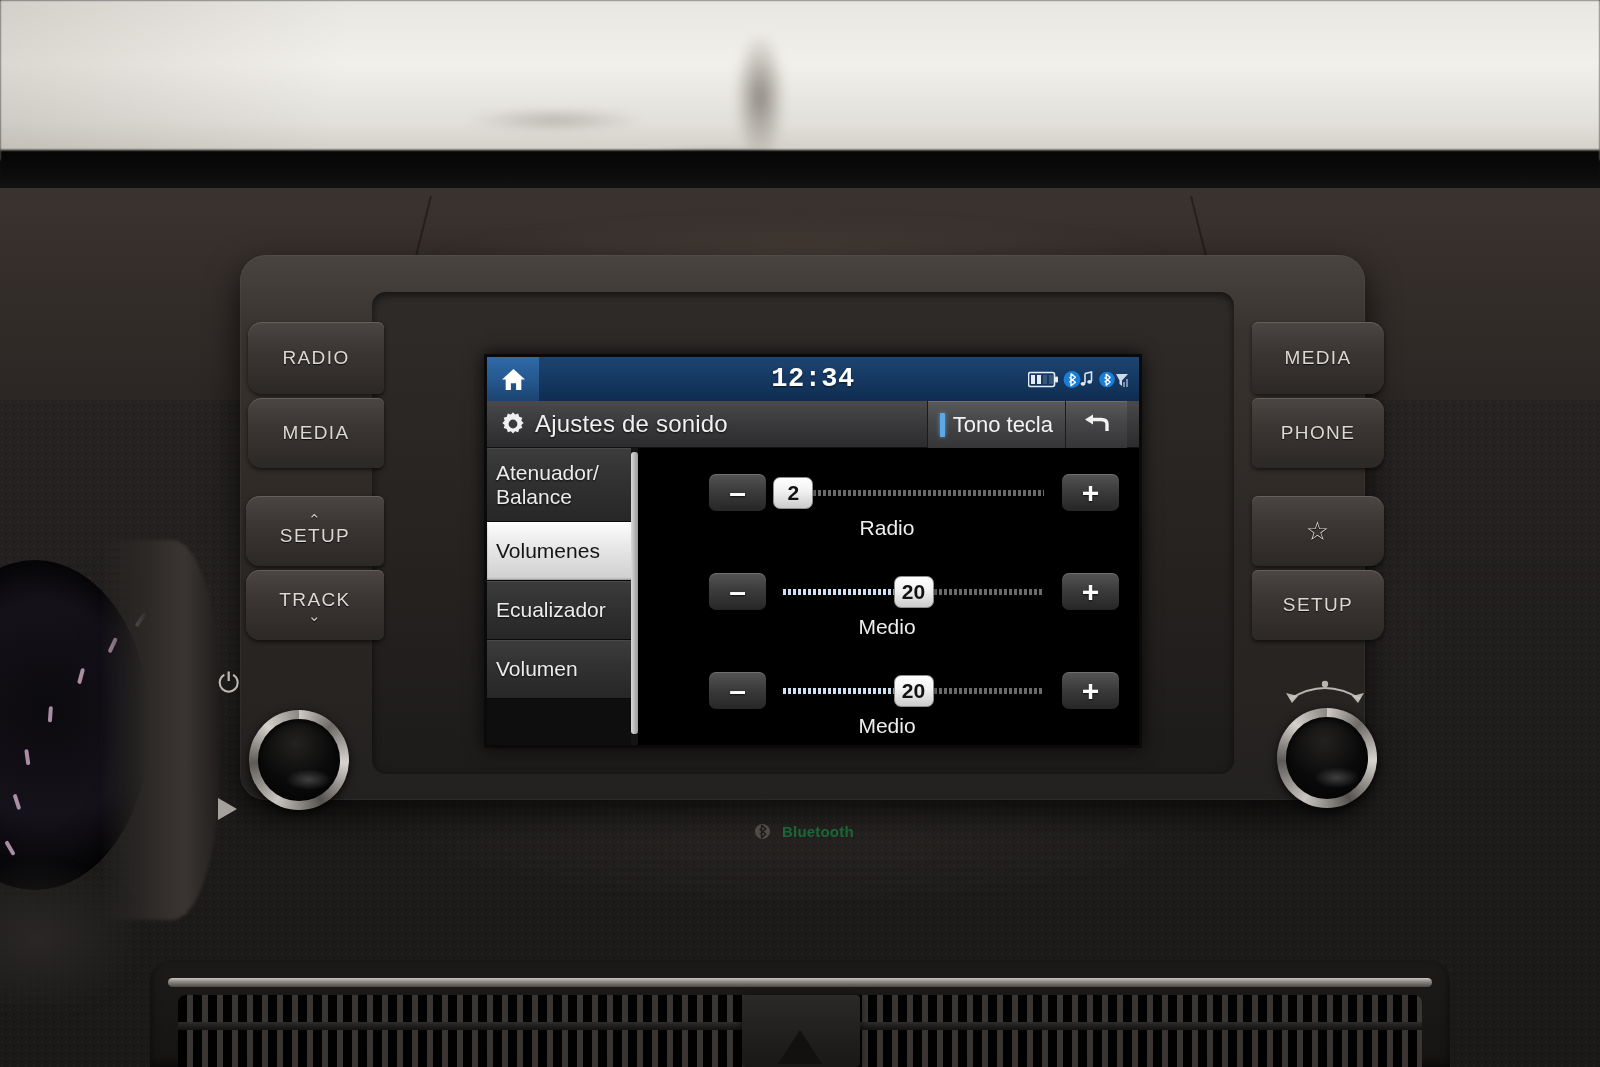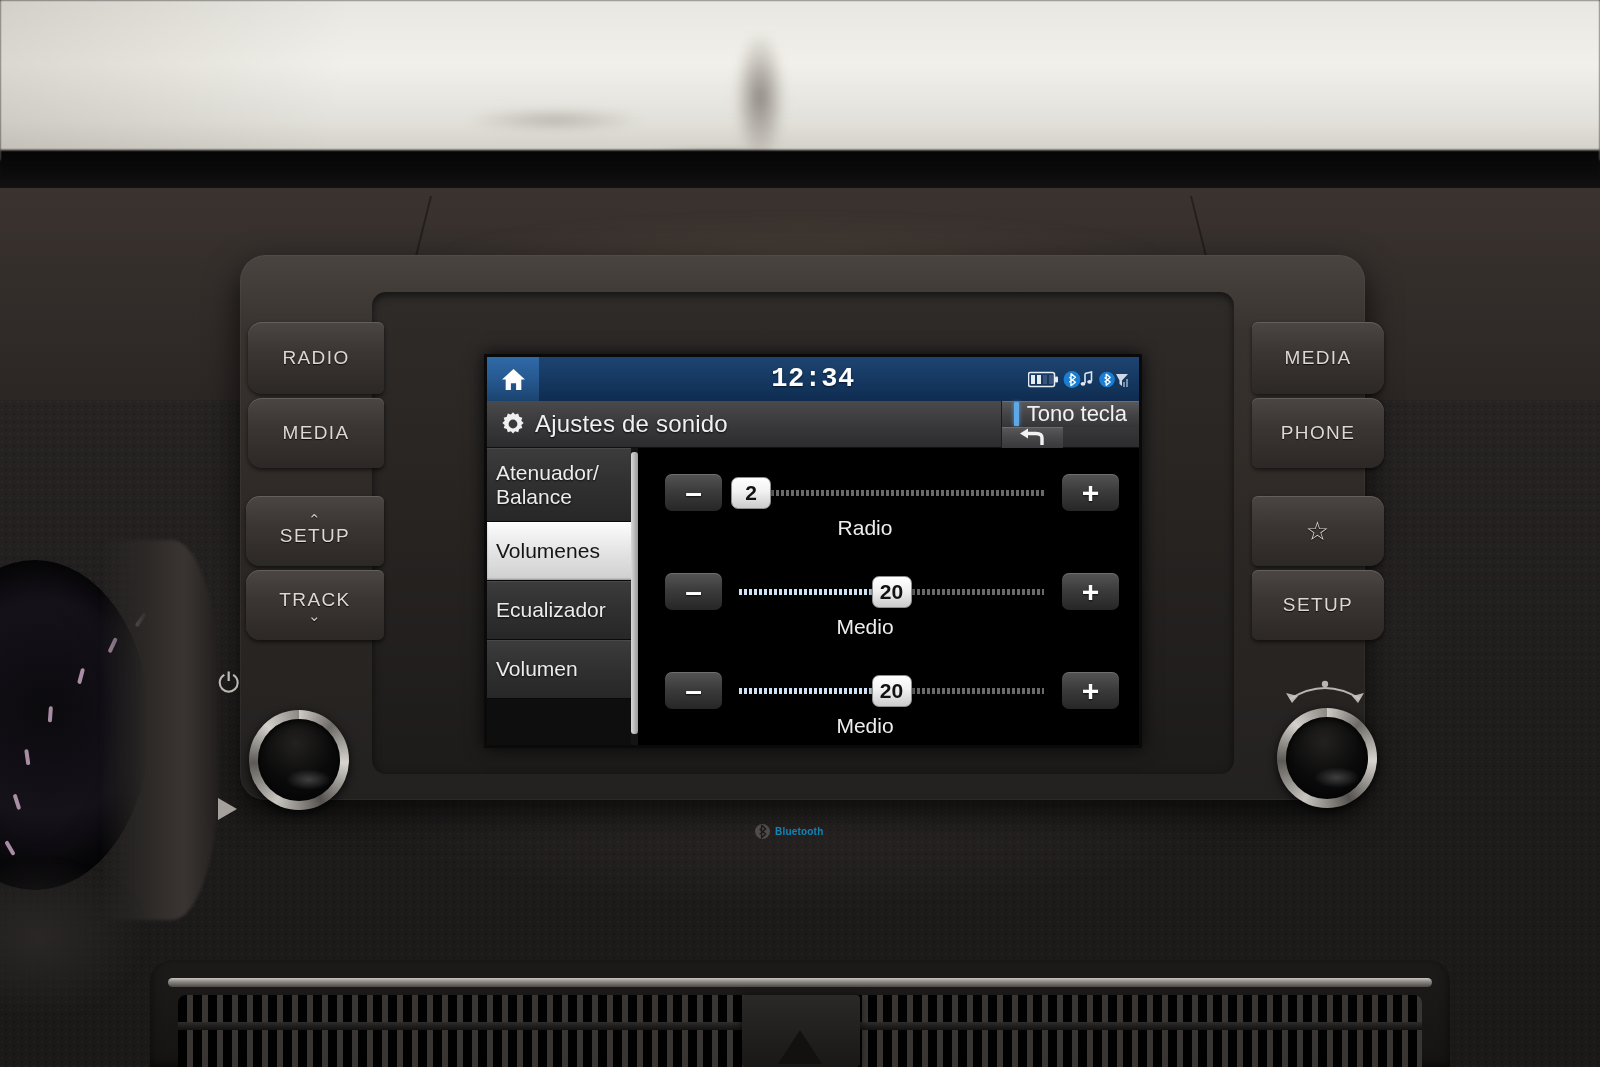--- a/index.html
+++ b/index.html
@@ -146,22 +146,22 @@
   }
   .knob-gloss {
     position:absolute; border-radius:50%;
     background:radial-gradient(ellipse 40% 18% at 62% 74%, rgba(255,255,255,.22), rgba(255,255,255,0) 70%);
   }
   .glyph { position:absolute; color:#cfcac4; opacity:.9; }
 
   
   .bt-badge {
     position:absolute; left:755px; top:822px;
-    display:flex; align-items:center; gap:5px;
-    color:#0ea5e9; font-size:10px; letter-spacing:.2px; font-weight:700;
+    display:flex; align-items:center; gap:12px;
+    color:#15803d; font-size:15px; letter-spacing:.2px; font-weight:700;
     opacity:.75;
   }
 
   
   .screen {
     position:absolute; left:487px; top:357px; width:652px; height:388px;
     background:#000; overflow:hidden;
     box-shadow:0 0 0 3px #0a0a0a, 0 0 16px 3px rgba(0,0,0,.8);
   }
 
@@ -189,34 +189,34 @@
   
   .titlebar {
     position:relative; height:47px; width:100%;
     background:linear-gradient(180deg,#4a4a4c 0%, #3a3a3c 48%, #2c2c2e 100%);
     display:flex; align-items:center;
     border-bottom:1px solid #111;
   }
   .title-left { display:flex; align-items:center; gap:9px; padding-left:13px; }
   .title-text { color:#f0f0f0; font-size:24px; letter-spacing:.2px;
     text-shadow:0 1px 2px rgba(0,0,0,.8); }
-  .tb-right { position:absolute; right:0; top:0; display:flex; height:47px;flex-direction:column; }
+  .tb-right { position:absolute; right:12px; top:0; display:flex; height:47px; }
   .tb-btn {
     display:flex; align-items:center; gap:8px; padding:0 12px;
     background:linear-gradient(180deg,#5a5a5c 0%, #474749 42%, #353537 100%);
     border-left:1px solid #1b1b1d;
     color:#f2f2f2; font-size:22px; cursor:pointer;
     box-shadow:0 1px 0 rgba(255,255,255,.12) inset;
   }
   .tb-bar { width:5px; height:24px; background:#5fa8e8; border-radius:1px;
     box-shadow:0 0 4px rgba(95,168,232,.8); }
   .tb-back { width:62px; justify-content:center; font-size:28px; }
 
   
-  .body { display:flex; height:297px; width:100%; background:#000; }
+  .body { display:flex; height:297px; width:100%; background:#000;gap:44px; }
 
   
   .sidebar {
     position:relative; width:152px; height:100%;
     background:#0e0e0e; border-right:1px solid #000;
   }
   .side-item {
     position:relative; width:146px; padding:0 9px;
     display:flex; align-items:center;
     color:#ececec; font-size:21px; line-height:1.1;

